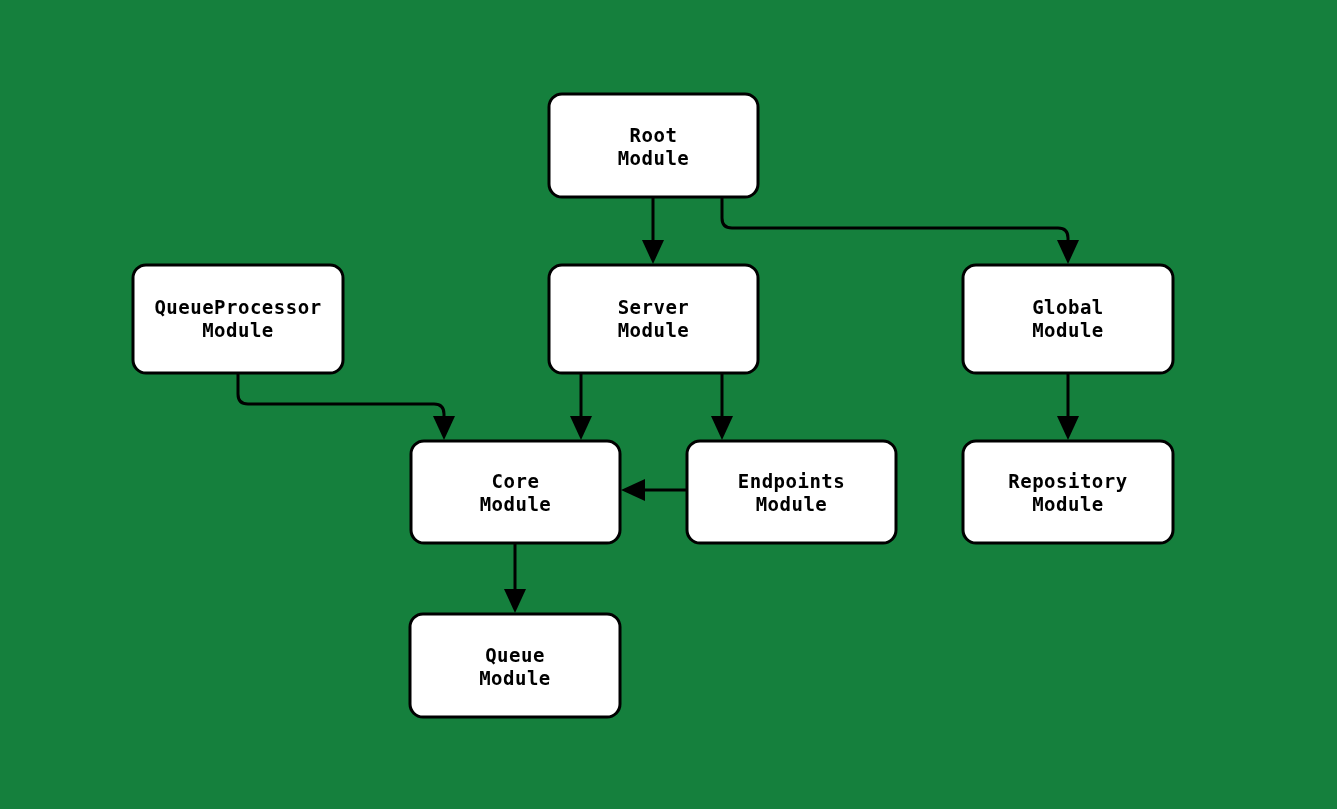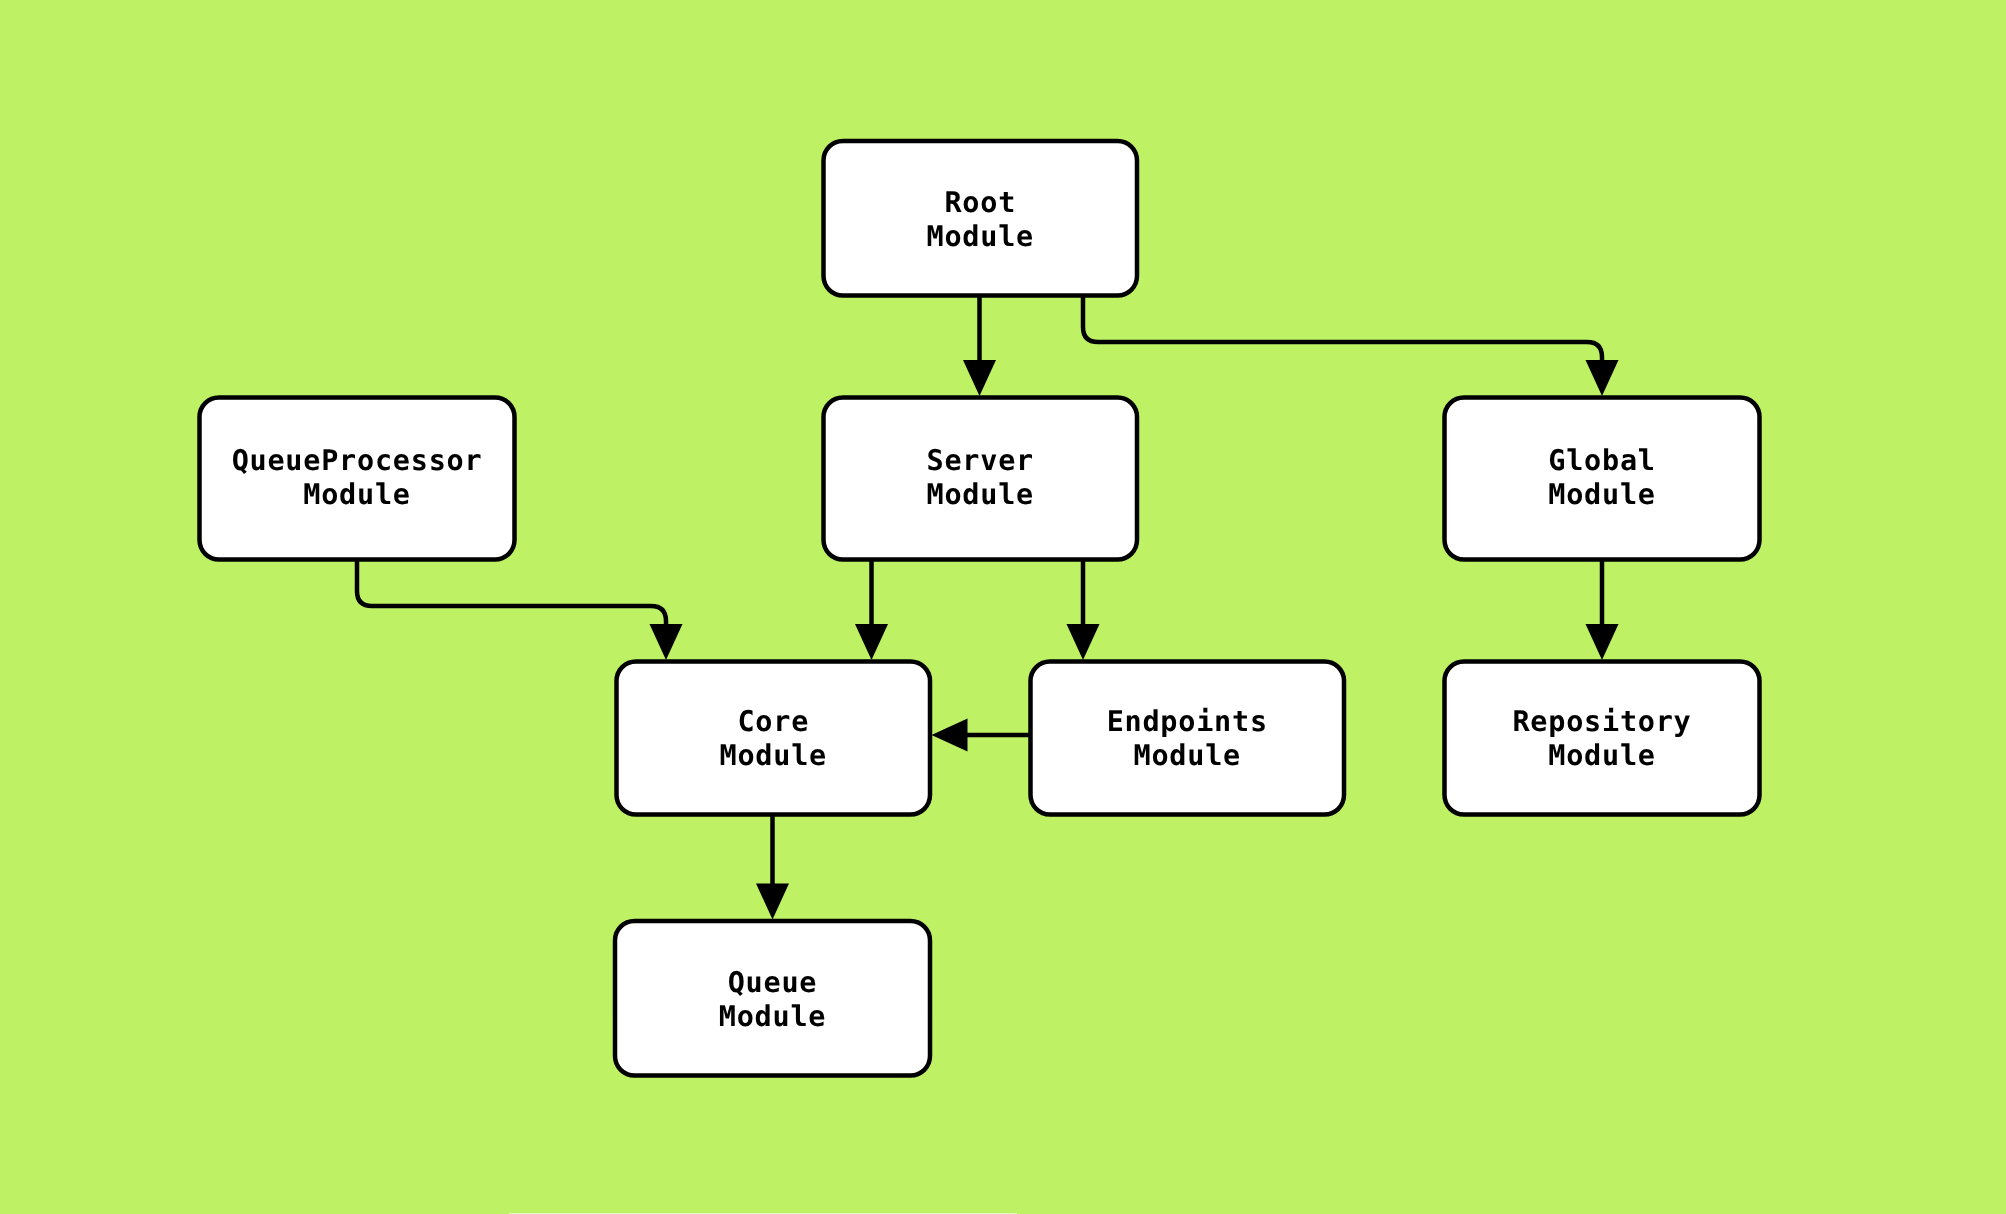--- a/index.html
+++ b/index.html
@@ -10,21 +10,21 @@
   body {
     width: 1337px;
     height: 809px;
     overflow: hidden;
     font-family: "DejaVu Sans Mono", monospace;
   }
   #diagram-root {
     position: relative;
     width: 1337px;
     height: 809px;
-    background: #bef264;
+    background: #15803d;
   }
   svg.diagram-canvas {
     position: absolute;
     top: 0;
     left: 0;
     width: 1337px;
     height: 809px;
     display: block;
   }
   .node-box {

